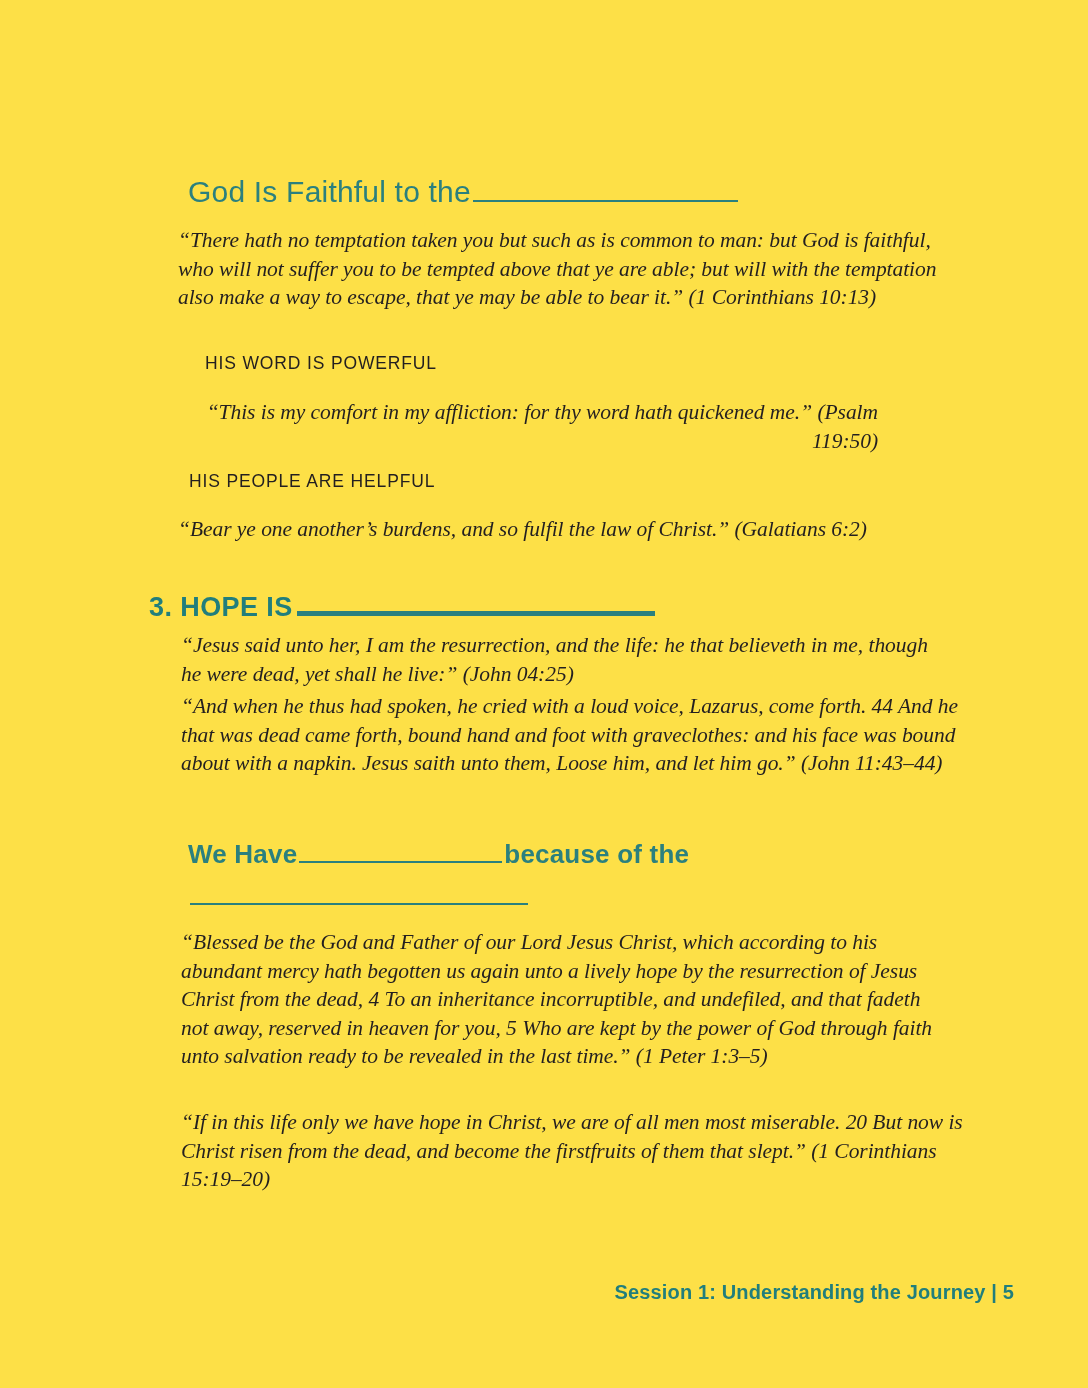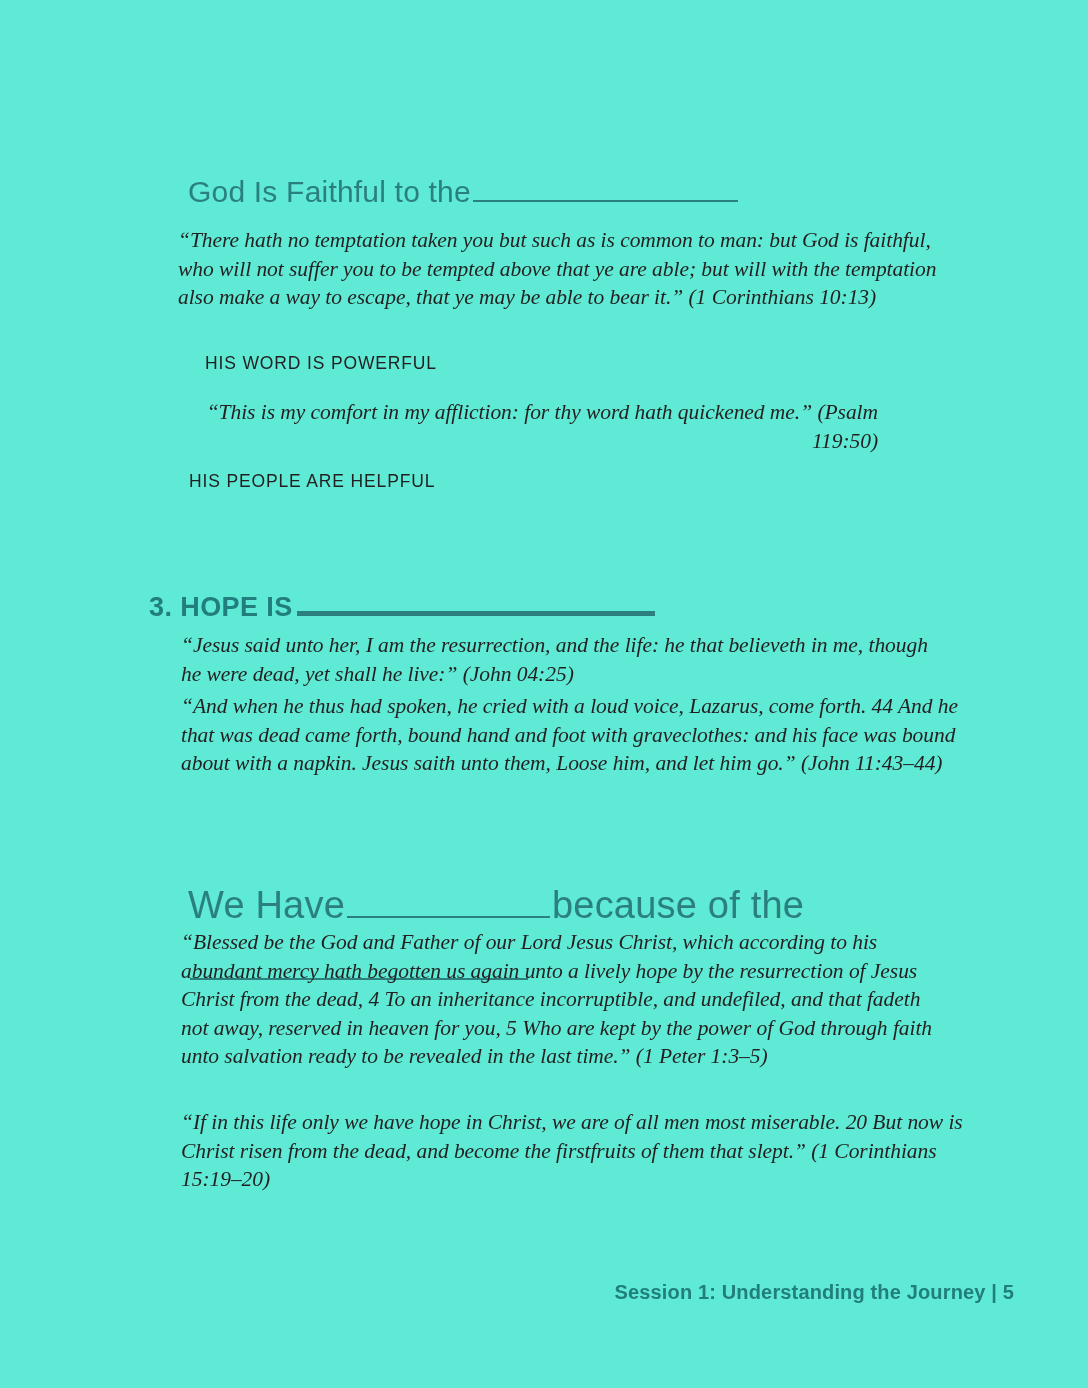--- a/index.html
+++ b/index.html
@@ -4,45 +4,44 @@
 <style>
   html, body {
     margin: 0;
     padding: 0;
     background: #ffffff;
   }
   .page {
     position: relative;
     width: 1088px;
     height: 1388px;
-    background: #5eead4;
+    background: #fde047;
     font-family: "Liberation Sans", sans-serif;
     overflow: hidden;
   }
 
   
   .h-teal {
     position: absolute;
     color: #2b807e;
     font-family: "Liberation Sans", sans-serif;
     font-weight: 400;
     font-size: 30px;
     letter-spacing: 0.2px;
     white-space: nowrap;
     line-height: 1.15;
   }
   .h-teal-wrap {
     position: absolute;
     color: #2b807e;
     font-family: "Liberation Sans", sans-serif;
-    font-weight: 400;
-    font-size: 38px;
+    font-weight: 700;
+    font-size: 26px;
     letter-spacing: 0.2px;
     line-height: 1.62;
-    margin-top: 42px;
   }
 
   
   .blank {
     display: inline-block;
     vertical-align: baseline;
     border-bottom: 2.5px solid #2b807e;
     height: 1em;
     margin: 0 2px;
   }
@@ -109,20 +108,21 @@
   </div>
 
   <div class="scripture" style="left:178px; top:226px; width:766px; text-indent:0;">“There hath no temptation taken you but such as is common to man: but God is faithful, who will not suffer you to be tempted above that ye are able; but will with the temptation also make a way to escape, that ye may be able to bear it.” (1 Corinthians 10:13)</div>
 
   <div class="subhead" style="left:205px; top:353px;">HIS WORD IS POWERFUL</div>
 
   <div class="scripture" style="left:178px; top:398px; width:700px;text-align:right;">“This is my comfort in my affliction: for thy word hath quickened me.” (Psalm 119:50)</div>
 
   <div class="subhead" style="left:189px; top:471px;">HIS PEOPLE ARE HELPFUL</div>
 
+  <div class="scripture" style="left:178px; top:515px; width:800px;">“Bear ye one another’s burdens, and so fulfil the law of Christ.” (Galatians 6:2)</div>
 
   <div class="h-major" style="left:149px; top:588px;">
     <span>3.</span>
     <span>HOPE IS</span><span class="blank-thick" style="width:358px;"></span>
   </div>
 
   <div class="scripture" style="left:181px; top:631px; width:765px;">“Jesus said unto her, I am the resurrection, and the life: he that believeth in me, though he were dead, yet shall he live:” (John 04:25)</div>
 
   <div class="scripture" style="left:181px; top:668px; width:780px;margin-top:24px;">“And when he thus had spoken, he cried with a loud voice, Lazarus, come forth. 44 And he that was dead came forth, bound hand and foot with graveclothes: and his face was bound about with a napkin. Jesus saith unto them, Loose him, and let him go.” (John 11:43–44)</div>
 

